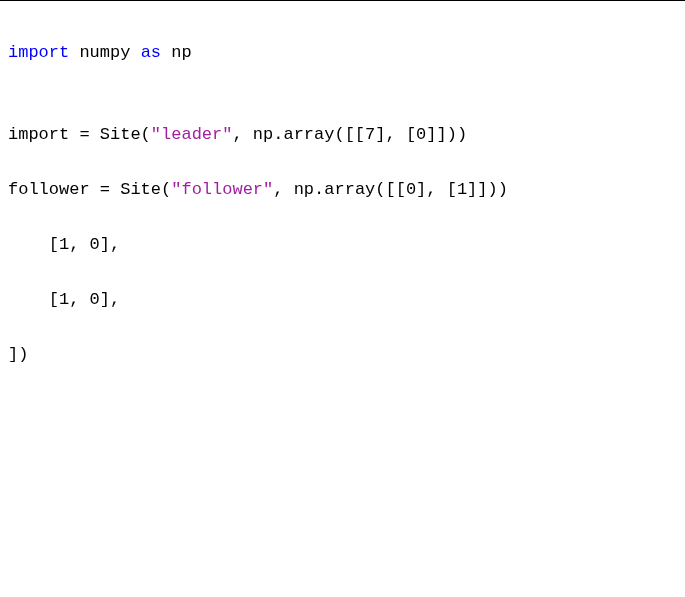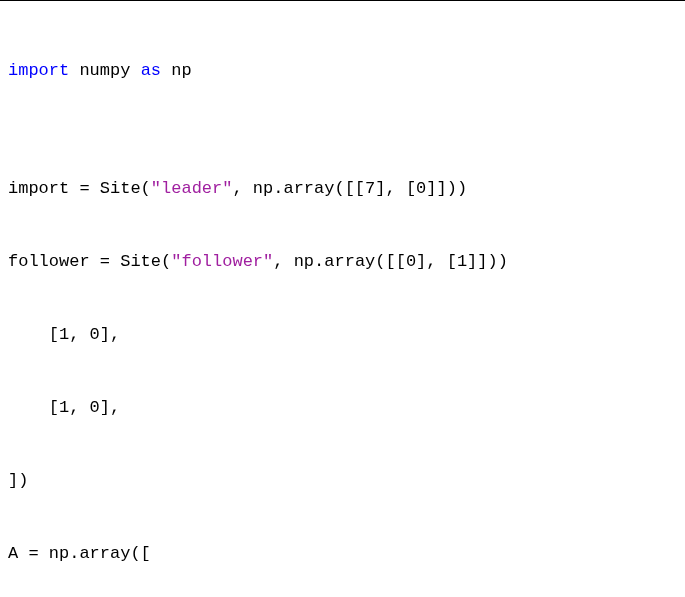--- a/index.html
+++ b/index.html
@@ -11,37 +11,36 @@
     padding: 0;
     width: 685px;
   }
   .code-block {
     border-top: 1px solid #000;
     border-bottom: 1px solid #000;
     padding: 10px 8px 12px 8px;
     white-space: pre;
     overflow: hidden;
   }
-  .line { display: block; margin-top: 18px; }
+  .line { display: block; }
   .kw { color: #0000ff; }
   .str { color: #a020a0; }
   .plain { color: #000; }
 </style>
 </head>
 <body>
 
 <div class="code-block">
 <span class="line"><span class="kw">import</span><span class="plain"> numpy </span><span class="kw">as</span><span class="plain"> np</span></span>
 <span class="line"></span>
 <span class="line"><span class="plain">import = Site(</span><span class="str">"leader"</span><span class="plain">, np.array([[7], [0]]))</span></span>
 <span class="line"><span class="plain">follower = Site(</span><span class="str">"follower"</span><span class="plain">, np.array([[0], [1]]))</span></span>
 <span class="line"><span class="plain">    [1, 0],</span></span>
 <span class="line"><span class="plain">    [1, 0],</span></span>
 <span class="line"><span class="plain">])</span></span>
-<span class="line"><span class="plain">A = np.array([</span></span>
 
 
 
 
 
 
 
 </div>
 
 </body></html>

